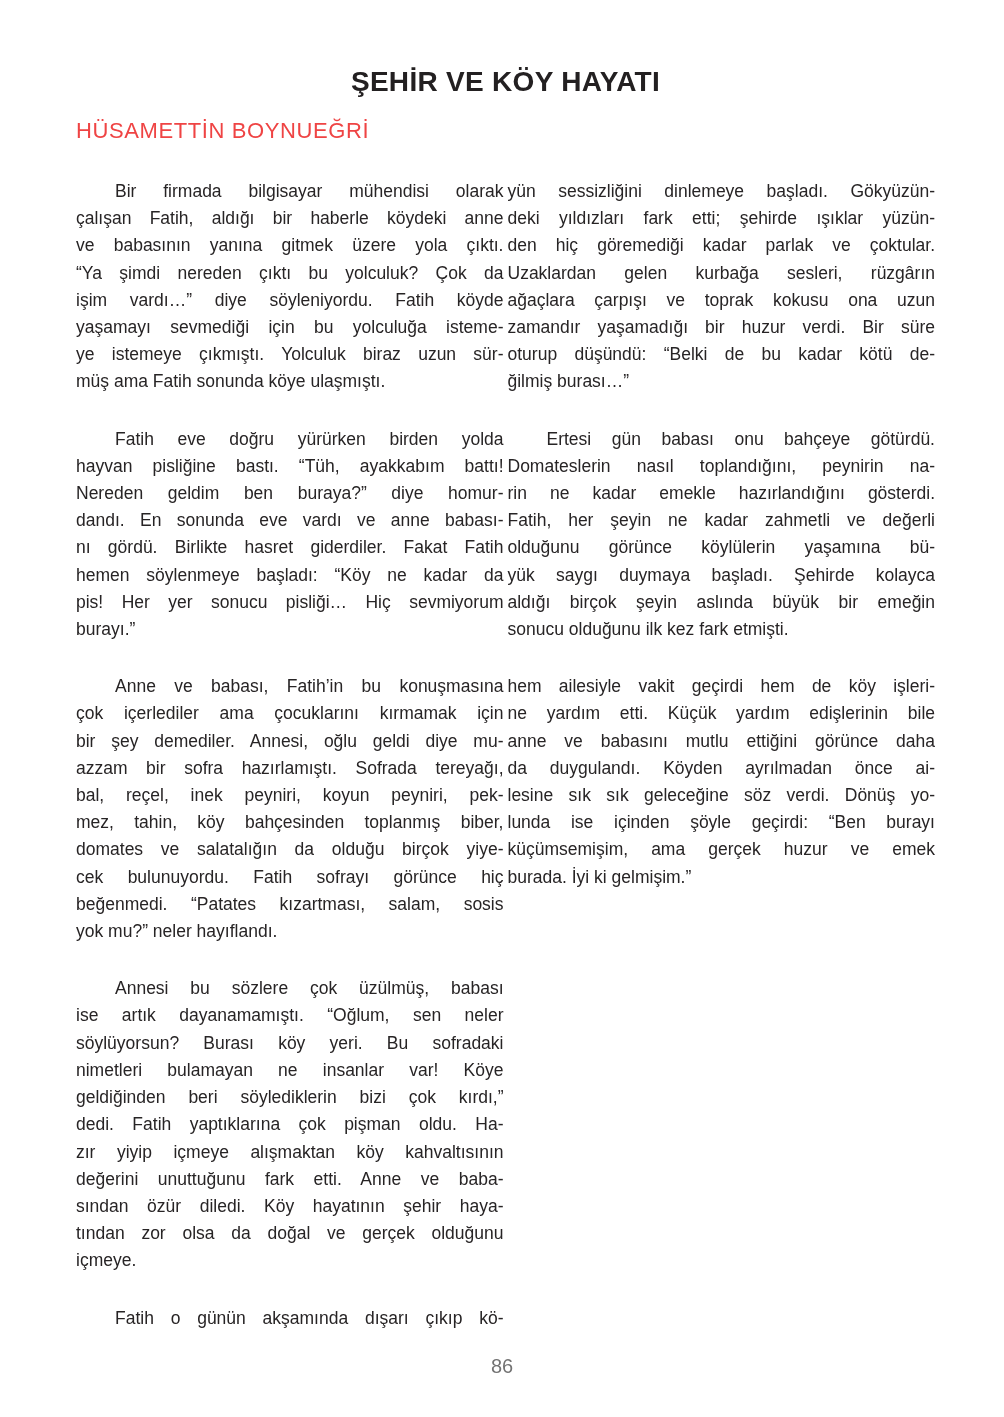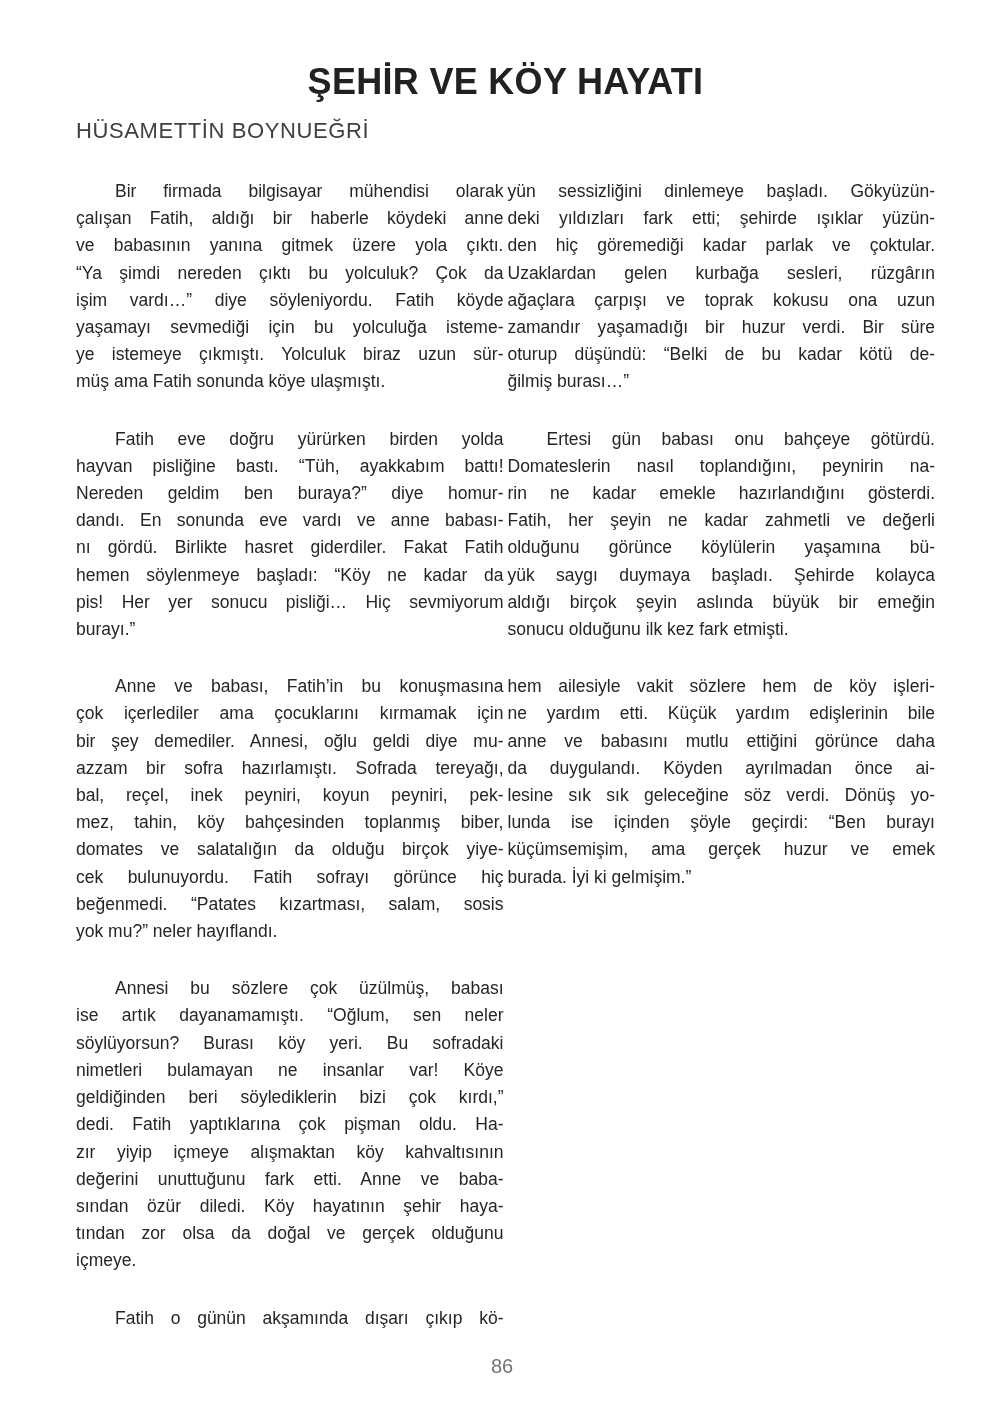--- a/index.html
+++ b/index.html
@@ -13,34 +13,34 @@
     height: 1417px;
     background: #ffffff;
     color: #272425;
     font-family: "Liberation Sans", "DejaVu Sans", sans-serif;
     box-sizing: border-box;
     padding: 62px 69px 0 76px;
     overflow: hidden;
   }
   .doc-title {
     margin: 0;
-    font-size: 36px;
+    font-size: 28px;
     line-height: 40px;
     font-weight: 700;
     text-align: center;
     letter-spacing: 0.3px;
     color: #232021;
   }
   .doc-author {
     margin: 14px 0 0 0;
     font-size: 22px;
     line-height: 30px;
     font-weight: 400;
     letter-spacing: 0.6px;
-    color: #404040;
+    color: #ef4444;
   }
   .columns {
     display: flex;
     gap: 4px;
     margin-top: 32px;
   }
   .column {
     flex: 1 1 0;
     min-width: 0;
   }
@@ -147,21 +147,21 @@
           <div class="line j ind">Ertesi gün babası onu bahçeye götürdü.</div>
           <div class="line j">Domateslerin nasıl toplandığını, peynirin na-</div>
           <div class="line j">rin ne kadar emekle hazırlandığını gösterdi.</div>
           <div class="line j">Fatih, her şeyin ne kadar zahmetli ve değerli</div>
           <div class="line j">olduğunu görünce köylülerin yaşamına bü-</div>
           <div class="line j">yük saygı duymaya başladı. Şehirde kolayca</div>
           <div class="line j">aldığı birçok şeyin aslında büyük bir emeğin</div>
           <div class="line">sonucu olduğunu ilk kez fark etmişti.</div>
         </div>
         <div class="para">
-          <div class="line j">hem ailesiyle vakit sözlere hem de köy işleri-</div>
+          <div class="line j">hem ailesiyle vakit geçirdi hem de köy işleri-</div>
           <div class="line j">ne yardım etti. Küçük yardım edişlerinin bile</div>
           <div class="line j">anne ve babasını mutlu ettiğini görünce daha</div>
           <div class="line j">da duygulandı. Köyden ayrılmadan önce ai-</div>
           <div class="line j">lesine sık sık geleceğine söz verdi. Dönüş yo-</div>
           <div class="line j">lunda ise içinden şöyle geçirdi: “Ben burayı</div>
           <div class="line j">küçümsemişim, ama gerçek huzur ve emek</div>
           <div class="line">burada. İyi ki gelmişim.”</div>
         </div>
       </div>
   </div>

